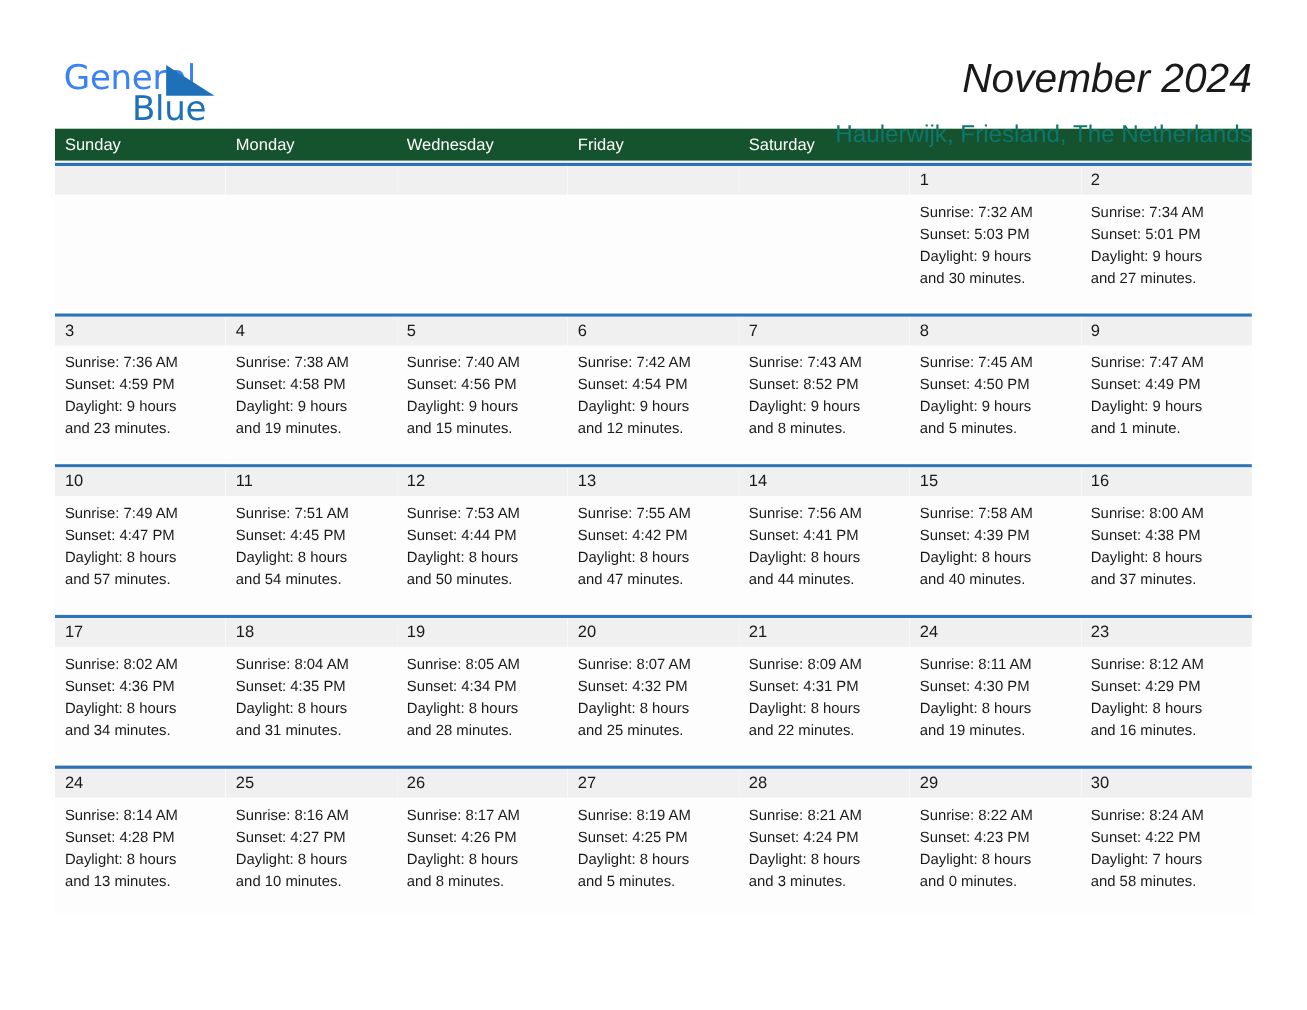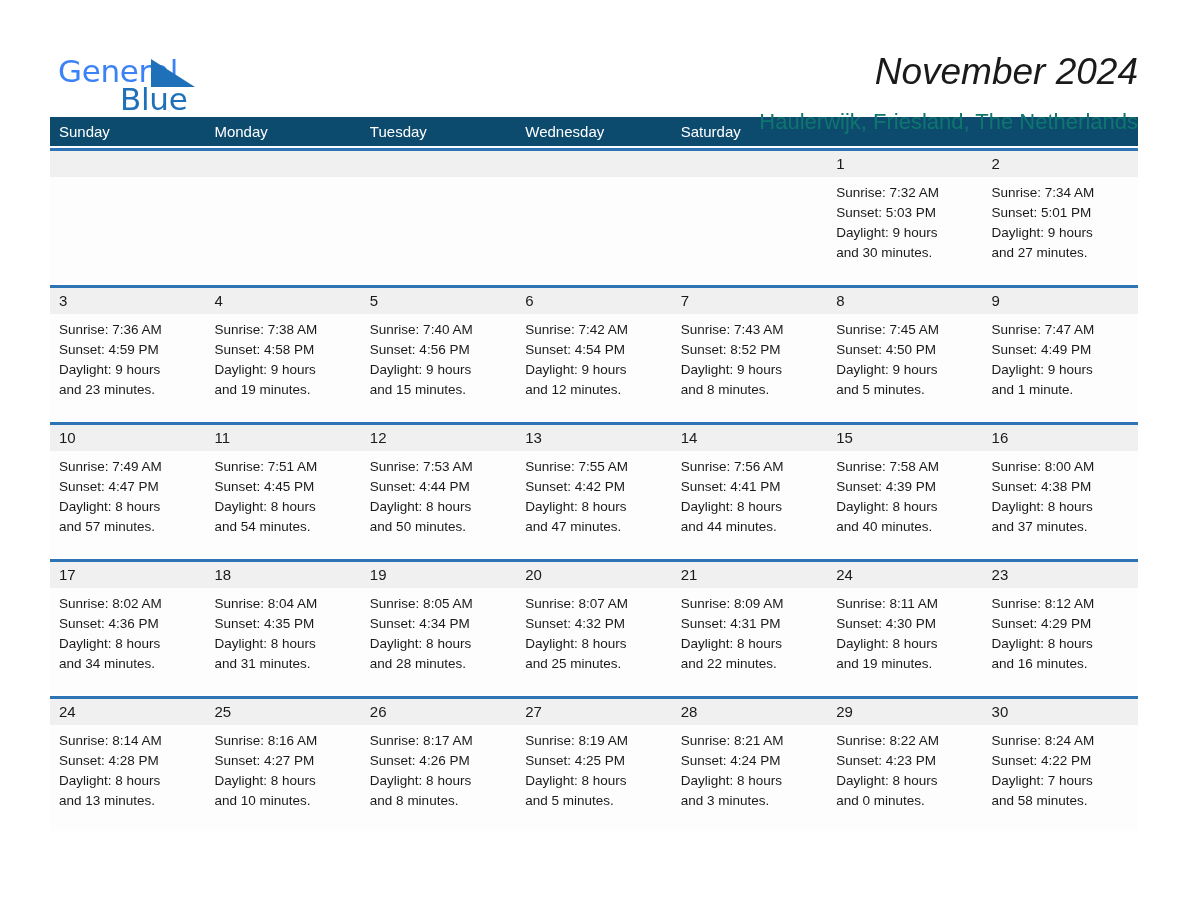--- a/index.html
+++ b/index.html
@@ -90,21 +90,21 @@
   }
 
   
   .calendar {
     margin-top: 19px;
     width: 1088px;
   }
   .weekheader {
     display: grid;
     grid-template-columns: repeat(7, 1fr);
-    background: #0c4a6e;
+    background: #14532d;
     height: 29px;
   }
   .weekheader .dayname {
     color: #ffffff;
     font-size: 15px;
     line-height: 29px;
     padding-left: 9px;
     white-space: nowrap;
   }
   .week {
@@ -156,22 +156,22 @@
       <div class="month-title">November 2024</div>
       <div class="location">Haulerwijk, Friesland, The Netherlands</div>
     </div>
   </div>
 
   <div class="calendar">
 
     <div class="weekheader">
       <div class="dayname">Sunday</div>
       <div class="dayname">Monday</div>
-      <div class="dayname">Tuesday</div>
       <div class="dayname">Wednesday</div>
+      <div class="dayname">Friday</div>
       <div class="dayname">Saturday</div>
     </div>
 
     <div class="week">
       <div class="cell empty">
         <div class="dateband"><span class="datenum"></span></div>
 
       </div>
       <div class="cell empty">
         <div class="dateband"><span class="datenum"></span></div>

